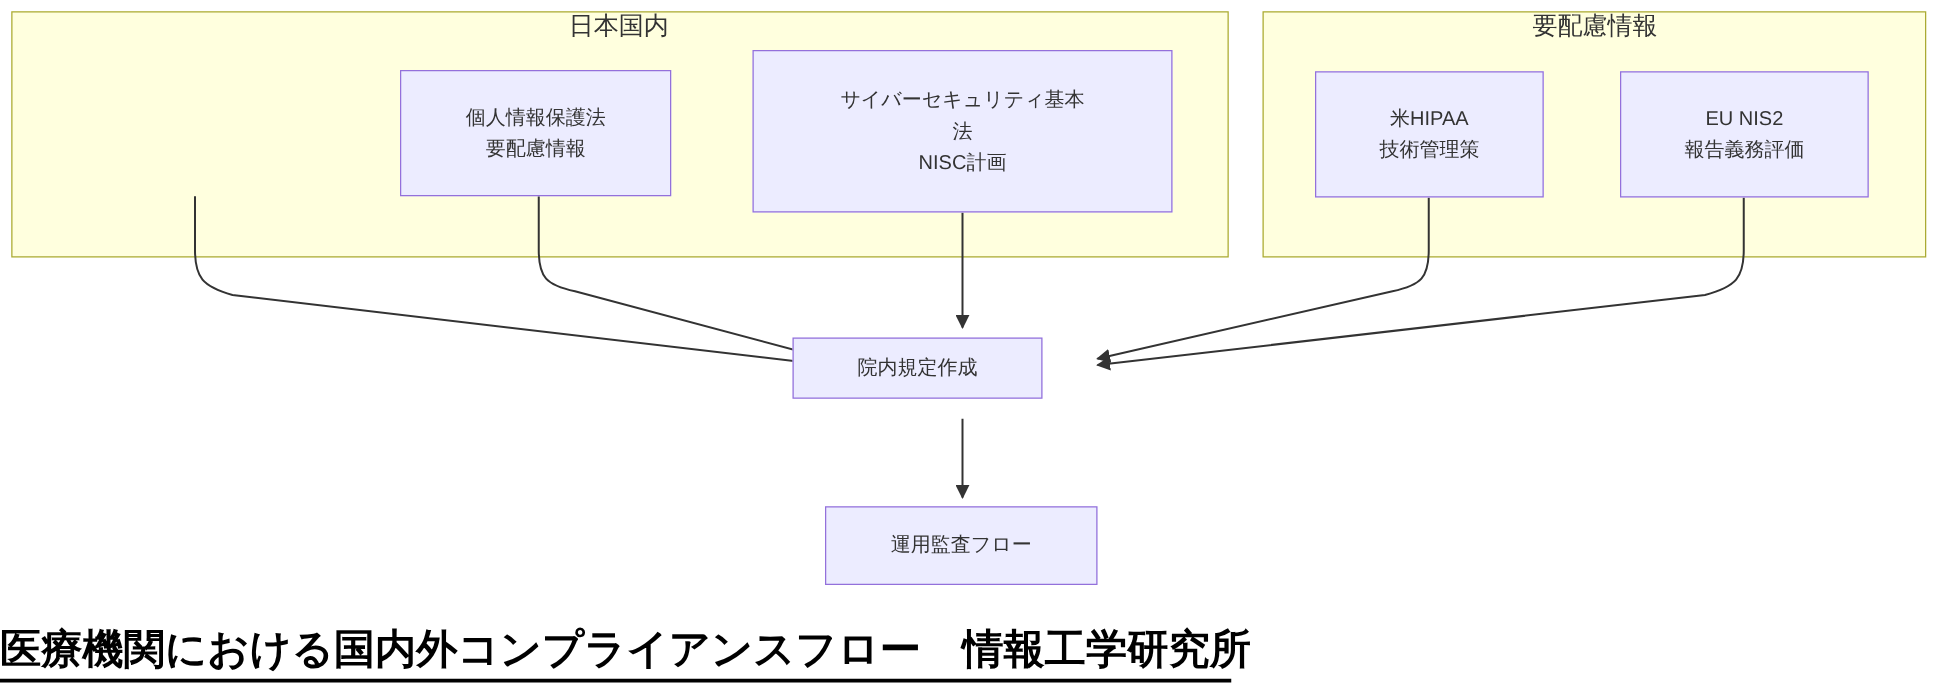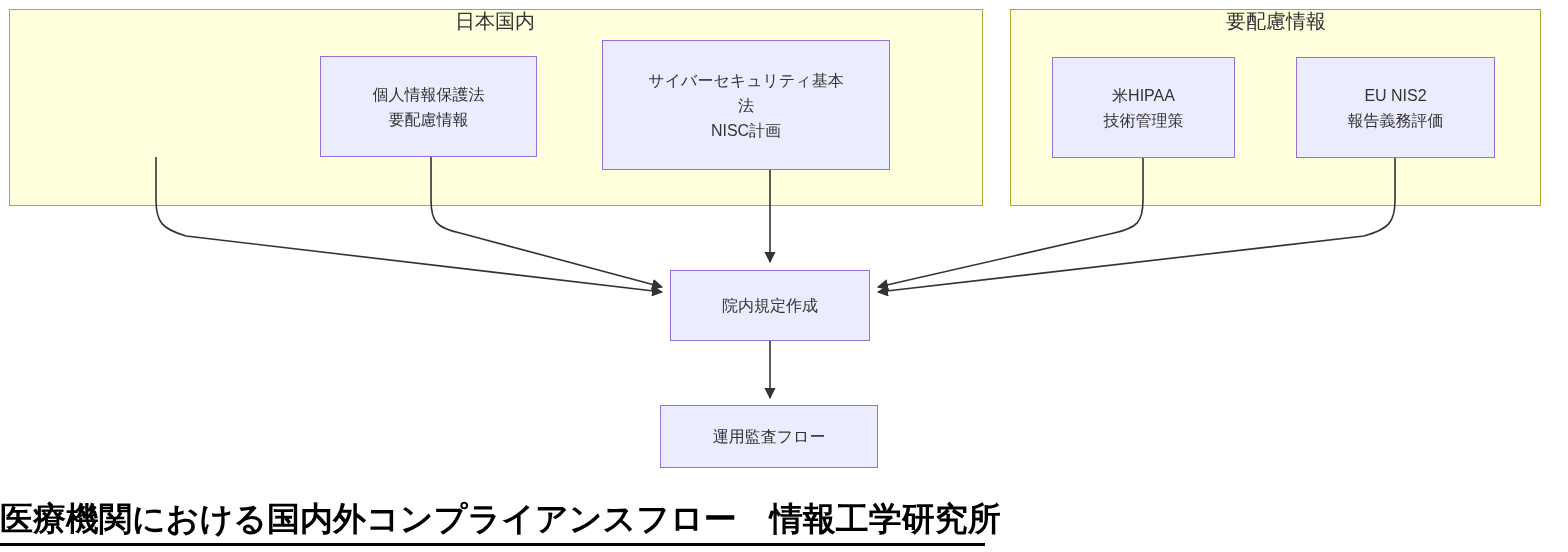--- a/index.html
+++ b/index.html
@@ -112,21 +112,21 @@
   </svg>
 
 
   <div class="node" style="left:320px; top:56px; width:217px; height:101px;">
     <div>
       <span>個人情報保護法</span>
       <span>要配慮情報</span>
     </div>
   </div>
 
-  <div class="node" style="left:602px; top:40px; width:288px; height:130px;">
+  <div class="node" style="left:602px; top:40px; width:336px; height:130px;">
     <div>
       <span>サイバーセキュリティ基本</span>
       <span>法</span>
       <span>NISC計画</span>
     </div>
   </div>
 
   <div class="node" style="left:1052px; top:57px; width:183px; height:101px;">
     <div>
       <span>米HIPAA</span>
@@ -134,21 +134,21 @@
     </div>
   </div>
 
   <div class="node" style="left:1296px; top:57px; width:199px; height:101px;">
     <div>
       <span>EU NIS2</span>
       <span>報告義務評価</span>
     </div>
   </div>
 
-  <div class="node" style="left:670px; top:270px; width:200px; height:71px;">
+  <div class="node" style="left:634px; top:270px; width:200px; height:49px;">
     <div>
       <span>院内規定作成</span>
     </div>
   </div>
 
   <div class="node" style="left:660px; top:405px; width:218px; height:63px;">
     <div>
       <span>運用監査フロー</span>
     </div>
   </div>

